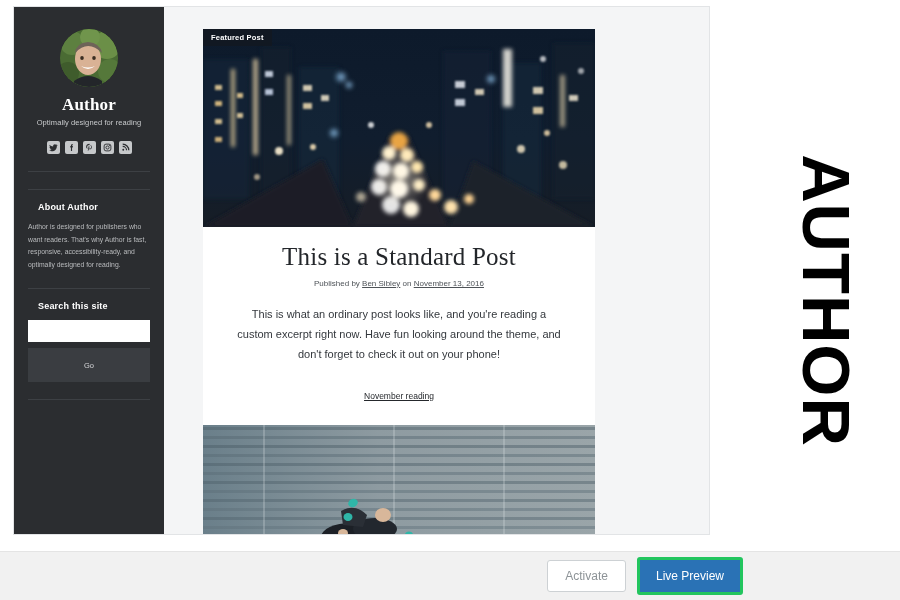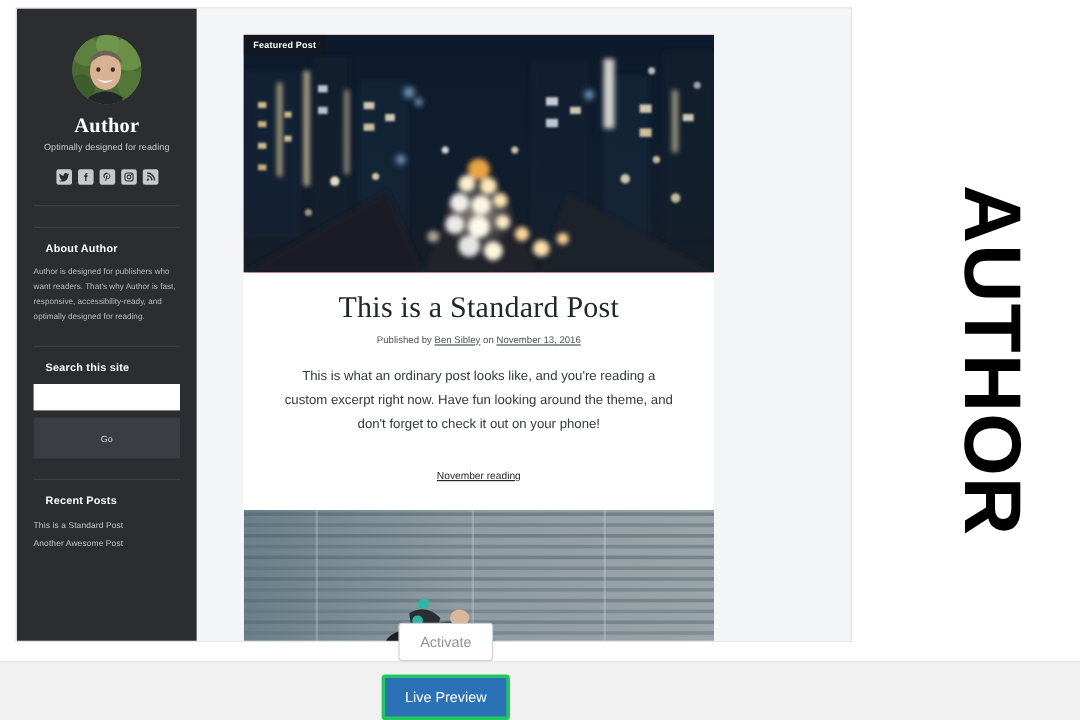--- a/index.html
+++ b/index.html
@@ -188,21 +188,21 @@
     left: 39px;
     top: 22px;
     width: 392px;
     background: #ffffff;
   }
 
   .featured-media {
     position: relative;
     height: 198px;
     overflow: hidden;
-    background: #b91c1c;
+    background: #14532d;
   }
   .featured-media svg { display: block; width: 100%; height: 100%; }
 
   .featured-badge {
     position: absolute;
     left: 0;
     top: 0;
     background: rgba(20,24,30,0.72);
     color: #ffffff;
     font-size: 7.5px;
@@ -291,21 +291,20 @@
     top: 551px;
     width: 900px;
     height: 49px;
     background: #f1f1f1;
     border-top: 1px solid #e4e4e4;
     display: flex;
     align-items: center;
     justify-content: flex-end;
     padding-right: 157px;
     gap: 11px;
-    flex-direction: column;
   }
 
   .btn {
     font-family: "Liberation Sans", sans-serif;
     font-size: 12px;
     border-radius: 3px;
     cursor: pointer;
     line-height: 1;
   }
 
@@ -406,27 +405,20 @@
       <div class="sidebar-div"></div>
 
       <section class="widget">
         <div class="widget-title">Search this site</div>
         <input class="search-field" type="text" placeholder="" style="">
         <button class="search-go">Go</button>
       </section>
 
       <div class="sidebar-div"></div>
 
-      <section class="widget">
-        <div class="widget-title">Recent Posts</div>
-        <ul class="recent-list">
-          <li>This is a Standard Post</li>
-          <li>Another Awesome Post</li>
-        </ul>
-      </section>
 
     </div>
   </aside>
 
   <main class="site-main">
 
     <article class="post-card">
 
       <div class="featured-media">
         <svg viewBox="0 0 392 198" preserveAspectRatio="none" xmlns="http://www.w3.org/2000/svg" aria-hidden="true">

